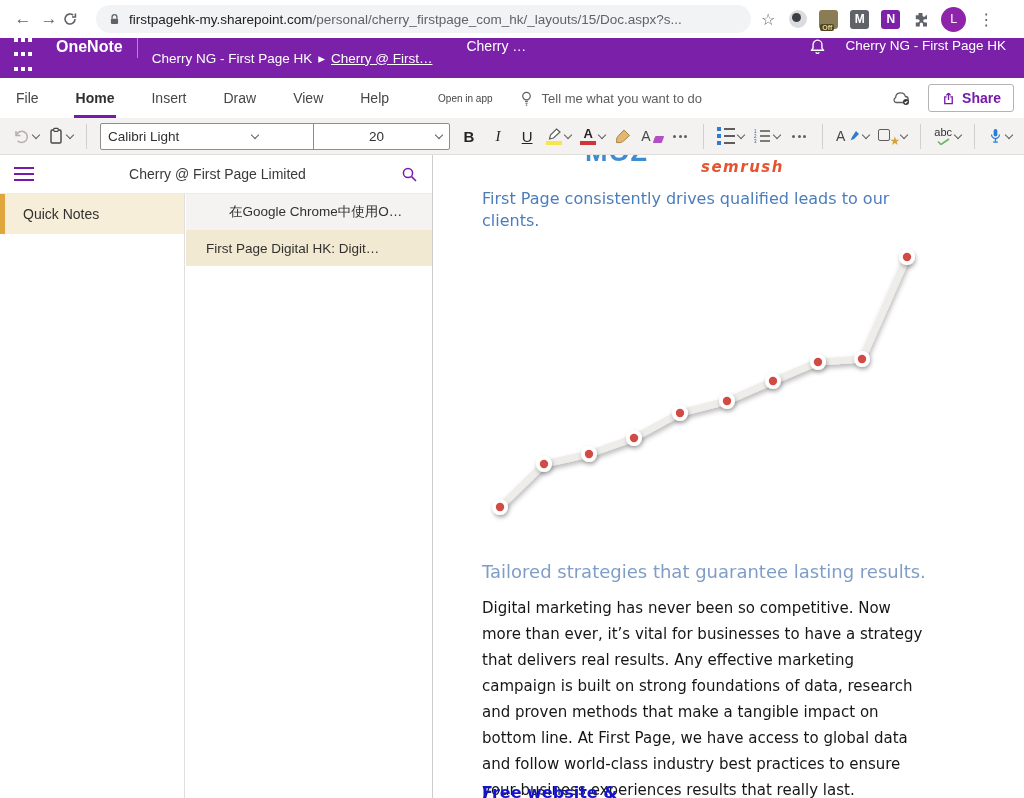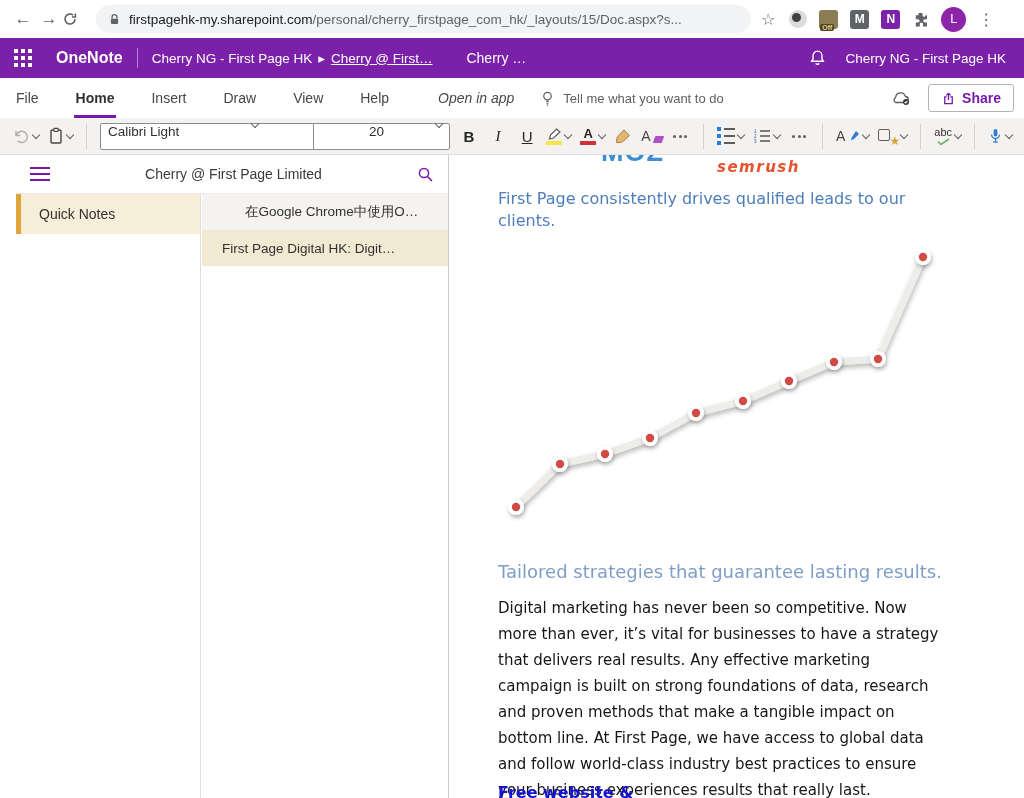--- a/index.html
+++ b/index.html
@@ -25,52 +25,52 @@
     font-size:7px; font-weight:bold; padding:0 2px; border-radius:2px; }
   .sq-ic { width:19px; height:19px; border-radius:3px; color:#fff; font-size:12px; font-weight:bold;
     display:flex; align-items:center; justify-content:center; }
   .m-ic { background:#5f6368; }
   .n-ic { background:#7b22a8; }
   .avatar { width:25px; height:25px; border-radius:50%; background:#8e24aa; color:#fff;
     font-size:12.5px; display:flex; align-items:center; justify-content:center; }
   .kebab { font-size:16px; color:#5f6368; letter-spacing:0; }
 
   
-  .appbar { height:40px; background:#7b20a8; display:flex; align-items:center; color:#fff; }
+  .appbar { height:40px; background:#7b20a8; display:flex; color:#fff; }
   .waffle { width:46px; display:grid; grid-template-columns:repeat(3,4px); gap:3px;
     justify-content:center; cursor:pointer; }
   .waffle span { width:4px; height:4px; background:#fff; }
   .app-name { font-size:16px; font-weight:600; margin-left:10px; }
   .appbar-sep { width:1px; height:20px; background:rgba(255,255,255,.45); margin:0 14px; }
   .crumb { font-size:13.5px; display:flex; gap:6px; align-items:center; }
   .crumb .sect { text-decoration:underline; cursor:pointer; }
   .page-tab { font-size:14px; margin-left:34px; }
   .bell { margin-left:auto; width:40px; display:flex; justify-content:center; cursor:pointer; }
   .user-name { font-size:13.5px; margin:0 18px 0 8px; }
 
   
   .tabsrow { height:40px; display:flex; align-items:stretch; background:#fff; padding:0 0 0 14px; }
   .tab { font-size:14px; color:#484644; display:flex; align-items:center; padding:0 2px;
     margin-right:33px; cursor:pointer; border-bottom:3px solid transparent; padding-top:3px; }
   .tab.active { font-weight:bold; color:#323130; border-bottom-color:#7719aa; }
-  .openapp { font-size:14px; color:#484644; display:flex; align-items:center; margin:0 26px 0 14px; cursor:pointer;font-style:italic; }
+  .openapp { font-size:10px; color:#484644; display:flex; align-items:center; margin:0 26px 0 14px; cursor:pointer; }
   .tellme { display:flex; align-items:center; gap:8px; color:#605e5c; font-size:13px; cursor:text; }
   .cloud { margin-left:auto; display:flex; align-items:center; margin-right:16px; }
   .share-btn { display:flex; align-items:center; gap:6px; border:1px solid #b5b3b1; background:#fff;
     color:#7719aa; border-radius:3px; font-size:14px; font-weight:600; padding:5px 12px;
     align-self:center; margin-right:10px; cursor:pointer; }
 
   
   .toolbar { height:37px; background:#f3f2f1; border-bottom:1px solid #e1dfdd;
     display:flex; align-items:center; padding:0 12px; gap:9px; }
   .tb { display:flex; align-items:center; gap:3px; cursor:pointer; }
   .chev { width:6px; height:6px; border-right:1.4px solid #605e5c; border-bottom:1.4px solid #605e5c;
     transform:rotate(45deg); margin-top:-3px; }
   .vsep { width:1px; height:25px; background:#d2d0ce; margin:0 4px; }
-  .combo { display:flex; border:1px solid #8f8d8b; background:#fff;
+  .combo { display:flex; align-items:center; border:1px solid #8f8d8b; background:#fff;
     height:27px; border-radius:2px;gap:48px; }
   .combo .cname { font-size:13.5px; color:#323130; padding:0 7px; width:103px; }
   .combo .csize { font-size:13.5px; color:#323130; padding:0 7px; width:26px; }
   .combo .chev { margin-right:7px; }
   .combo-div { width:1px; height:100%; background:#8f8d8b; }
   .fmt { font-size:15px; color:#252423; width:22px; text-align:center; }
   .fmt.b { font-weight:bold; }
   .fmt.i { font-style:italic; font-family:"Liberation Serif", serif; }
   .fmt.u { text-decoration:underline; }
   .stackbar { display:flex; flex-direction:column; align-items:center; line-height:1; }
@@ -86,21 +86,21 @@
     background:#b14fc8; transform:skewX(-20deg); border-radius:1px; }
   .tag-ic { position:relative; width:20px; height:18px; }
   .tag-ic .box { position:absolute; left:0; top:2px; width:12px; height:12px;
     border:1.4px solid #605e5c; border-radius:2px; }
   .tag-ic .st { position:absolute; right:-2px; bottom:-3px; color:#d8a13a; font-size:12px; }
   .abc-ic { display:flex; flex-direction:column; align-items:center; line-height:1; }
   .abc-ic .t { font-size:11px; color:#323130; }
 
   
   .workarea { position:absolute; top:155px; bottom:0; left:0; right:0; display:flex; }
-  .sidebar { width:433px; border-right:1px solid #cfcdcb; position:relative; background:#fff;margin-left:16px; }
+  .sidebar { width:433px; border-right:1px solid #cfcdcb; position:relative; background:#fff; }
   .sb-header { height:39px; display:flex; align-items:center; padding:0 14px;
     border-bottom:1px solid #edebe9; }
   .hamburger { display:flex; flex-direction:column; gap:4px; width:20px; cursor:pointer; }
   .hamburger span { height:2px; background:#7719aa; }
   .sb-title { flex:1; text-align:center; font-size:14px; color:#3b3a39; }
   .sb-cols { position:absolute; top:39px; bottom:0; left:0; right:0; }
   .sections-col { position:absolute; left:0; top:0; bottom:0; width:185px; border-right:1px solid #e1dfdd; }
   .pages-col { position:absolute; left:186px; top:0; bottom:0; right:0; }
   .section-item { height:40px; display:flex; align-items:center; padding-left:23px;
     font-size:14px; color:#323130; cursor:pointer; }

